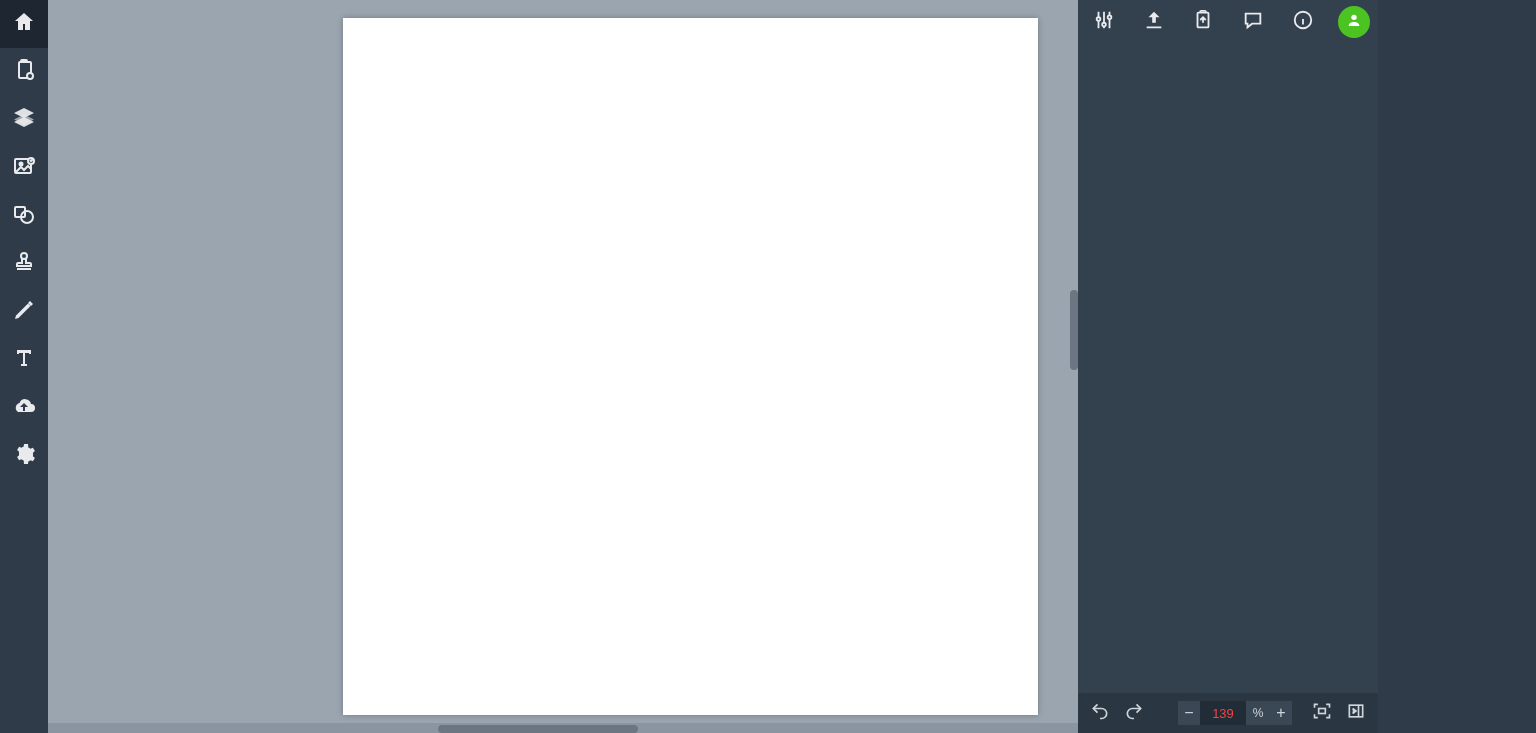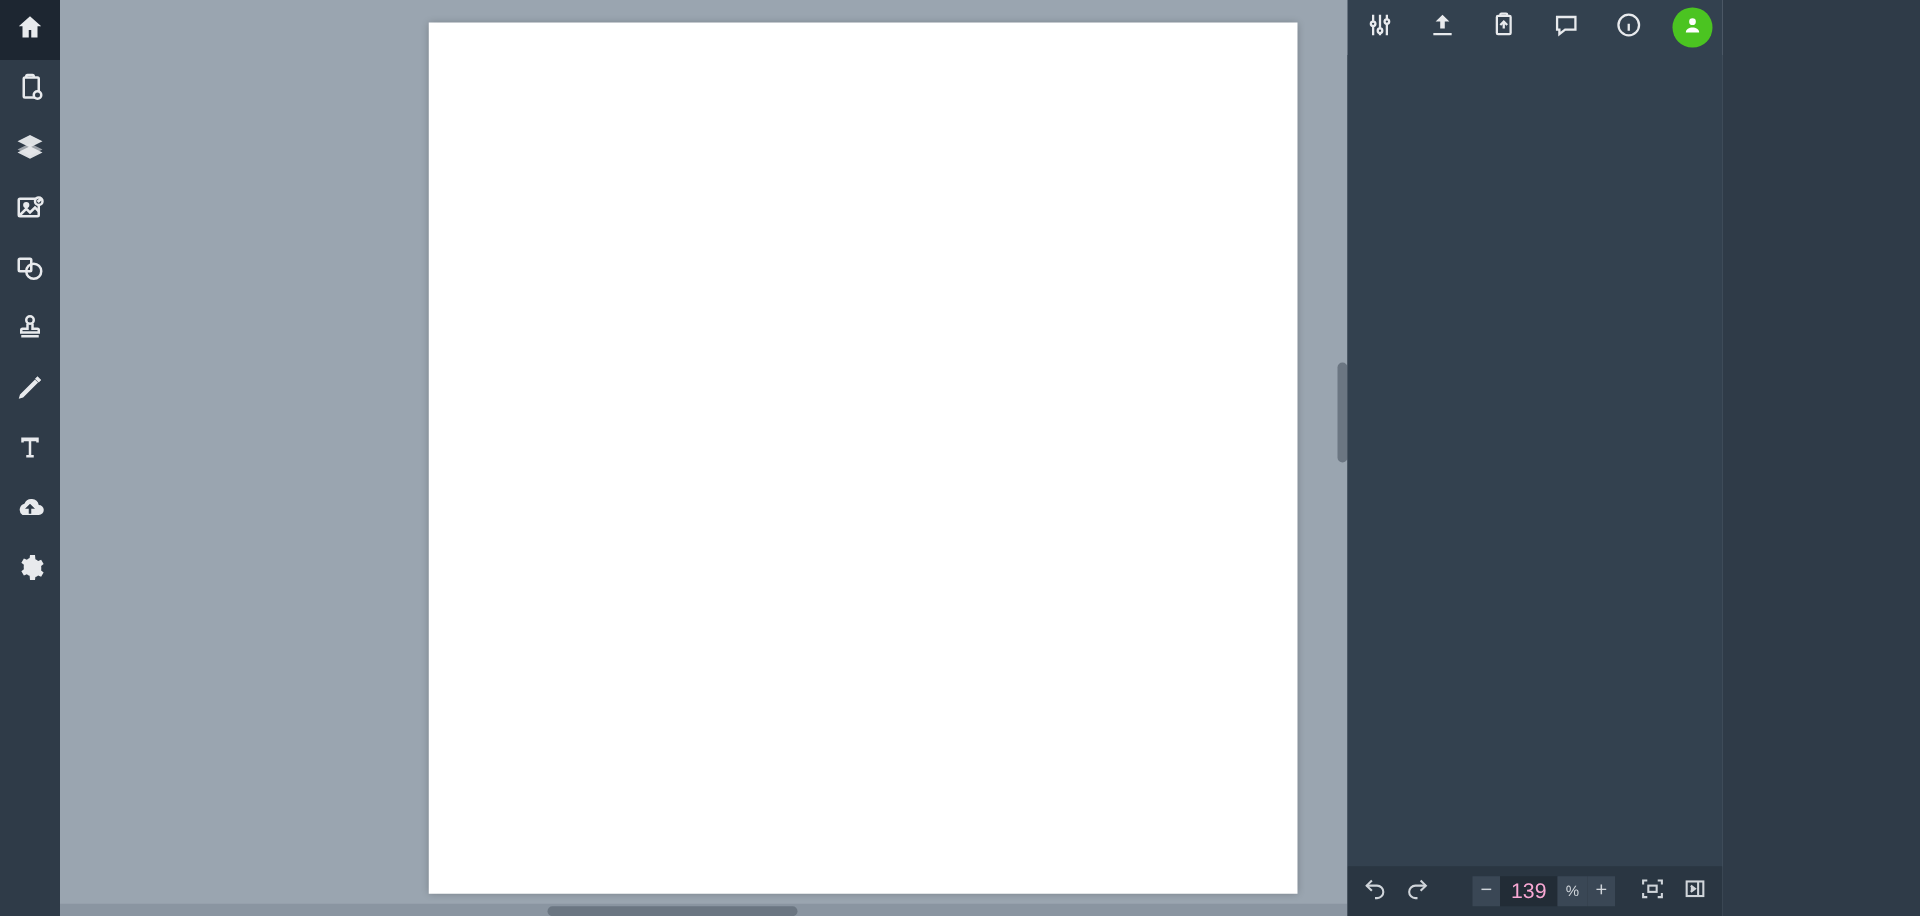--- a/index.html
+++ b/index.html
@@ -156,23 +156,23 @@
     cursor: pointer;
     color: #d0d5da;
     font-size: 16px;
     line-height: 1;
   }
   .zoom-input {
     width: 46px;
     height: 24px;
     background: #222c36;
     border: none;
-    color: #f9a8d4;
+    color: #ef4444;
     text-align: center;
-    font-size: 17px;
+    font-size: 13px;
     outline: none;
   }
   .zoom-pct {
     width: 24px;
     height: 24px;
     background: #3a4755;
     display: flex;
     align-items: center;
     justify-content: center;
     font-size: 12px;

